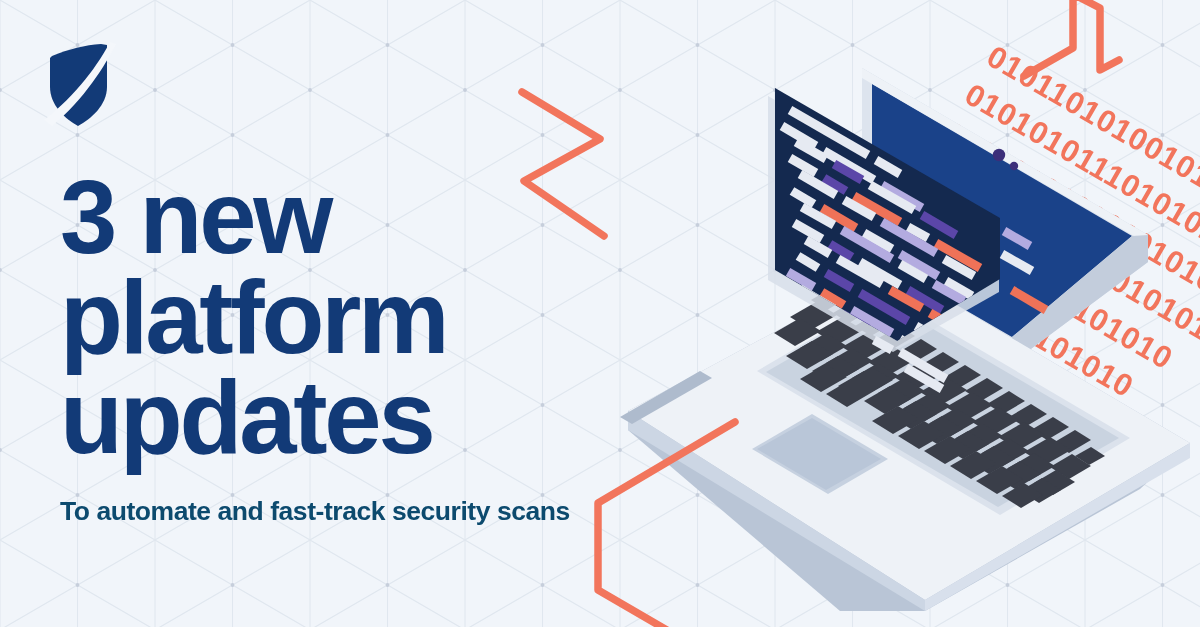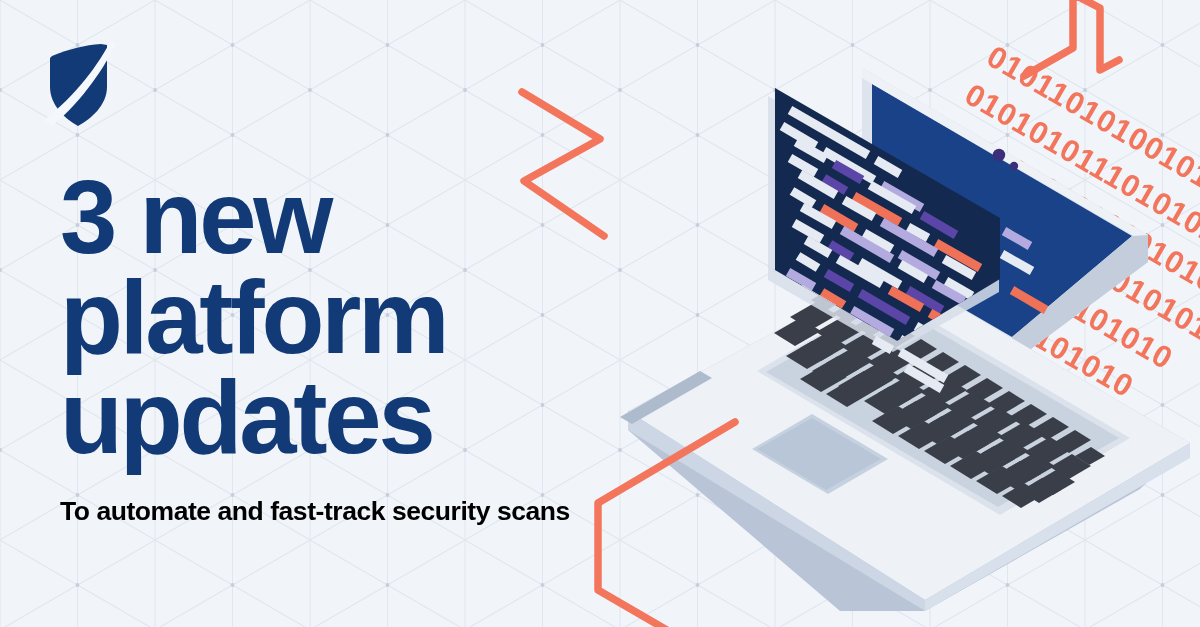--- a/index.html
+++ b/index.html
@@ -33,21 +33,21 @@
     color:#123a77;
     white-space:pre-line;
   }
   .subhead{
     margin:0;
     padding-top:28px;
     font-family:"Liberation Sans", sans-serif;
     font-weight:bold;
     font-size:26.5px;
     letter-spacing:-0.45px;
-    color:#000000;
+    color:#0c4a6e;
   }
 
   
   .art{position:absolute;left:0;top:0;width:1200px;height:627px;z-index:3;pointer-events:none;}
   .art svg{display:block;width:1200px;height:627px;}
   .art-fg{position:absolute;left:0;top:0;width:1200px;height:627px;z-index:5;pointer-events:none;}
   .art-fg svg{display:block;width:1200px;height:627px;}
   .binary-layer{position:absolute;left:0;top:0;width:1200px;height:627px;z-index:2;pointer-events:none;}
   .binary-layer svg{display:block;width:1200px;height:627px;}
   .bin-text{

